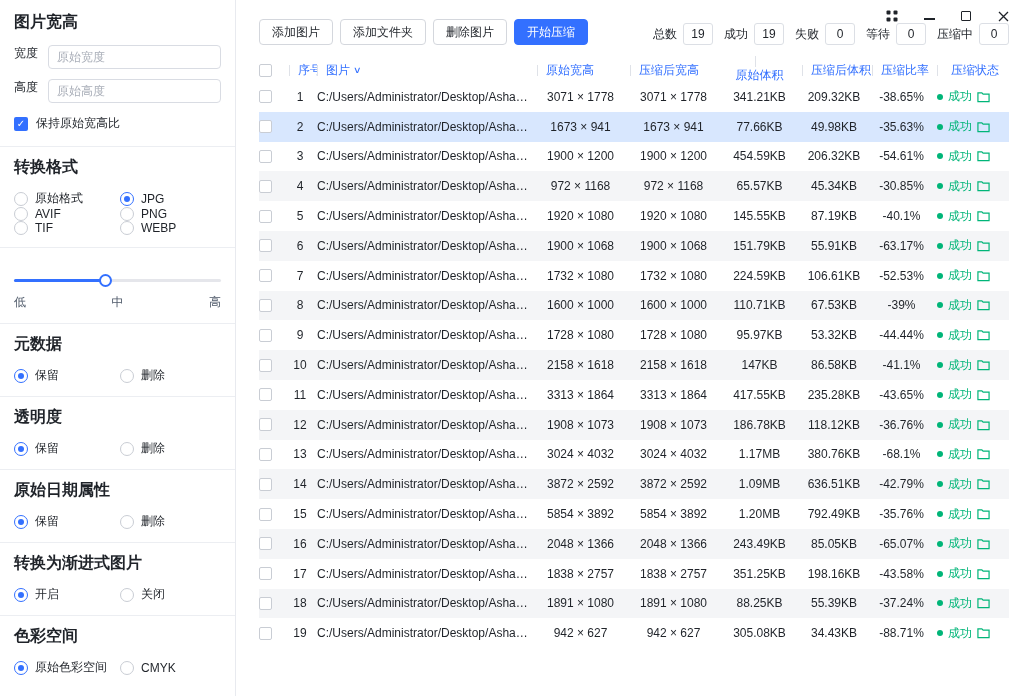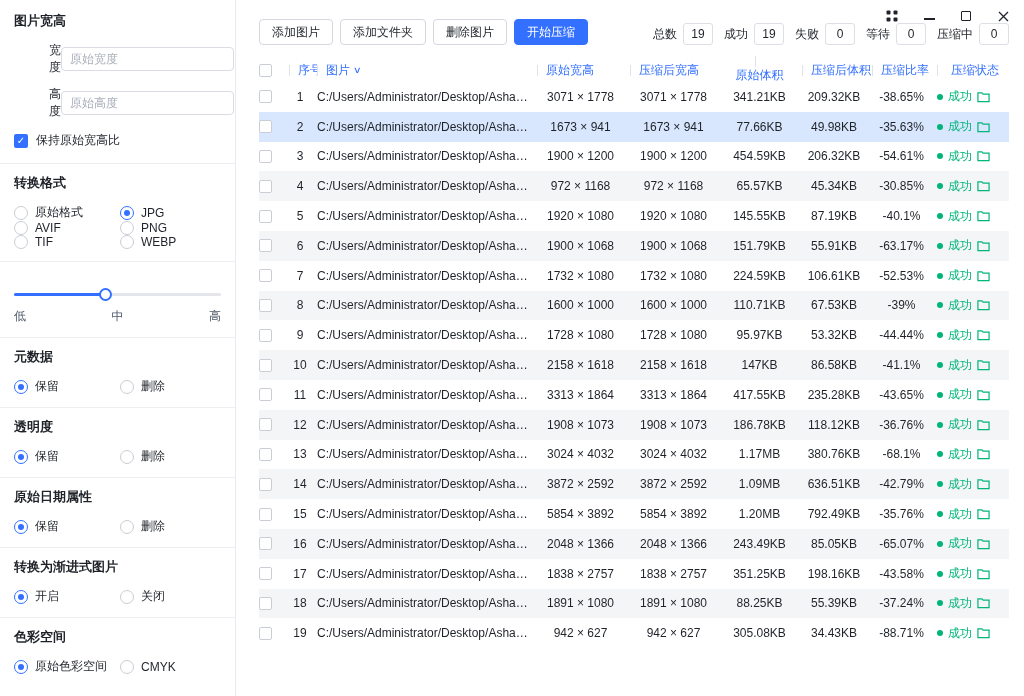--- a/index.html
+++ b/index.html
@@ -4,22 +4,22 @@
 <style>
   * { margin:0; padding:0; box-sizing:border-box; }
   html,body { width:1024px; height:696px; }
   body { font-family:"Liberation Sans",sans-serif; font-size:12px; color:#1f2329; background:#fff; }
   .window { width:1024px; height:696px; display:flex; position:relative; overflow:hidden; background:#fff; }
 
   
   .sidebar { width:236px; height:100%; flex-shrink:0; border-right:1px solid #e8eaef; overflow:hidden; background:#fff; }
   .sec { padding:10px 14px 12px; }
   .sec-top { padding:12px 14px 12px; }
-  .s-title { font-size:13px; font-weight:bold; margin-bottom:12px; color:#1f2329; }
-  .field-row { display:flex; align-items:center; margin-bottom:10px;margin-left:35px; }
+  .s-title { font-size:16px; font-weight:bold; margin-bottom:12px; color:#1f2329; }
+  .field-row { display:flex; align-items:flex-start; margin-bottom:10px; }
   .f-label { width:38px; }
   .f-input { flex:1; height:24px; border:1px solid #d9dce3; border-radius:4px; padding:0 8px; font:12px "Liberation Sans",sans-serif; color:#1f2329; outline:none; background:#fff; }
   .f-input::placeholder { color:#a9aeb8; }
   .cb-row { display:flex; align-items:center; gap:8px; margin:12px 0 2px; cursor:pointer; }
   .checkbox-on { width:14px; height:14px; border-radius:2px; background:#3370ff; color:#fff; display:inline-flex; align-items:center; justify-content:center; font-size:10px; line-height:1; flex-shrink:0; }
   .divider { height:1px; background:#eceef2; }
   .radio-grid { display:grid; grid-template-columns:106px 1fr; row-gap:0; }
   .radio-item { display:flex; align-items:center; gap:7px; cursor:pointer; }
   .radio { width:14px; height:14px; border-radius:50%; border:1px solid #c9cdd4; background:#fff; position:relative; flex-shrink:0; }
   .radio.on { border-color:#3370ff; }

